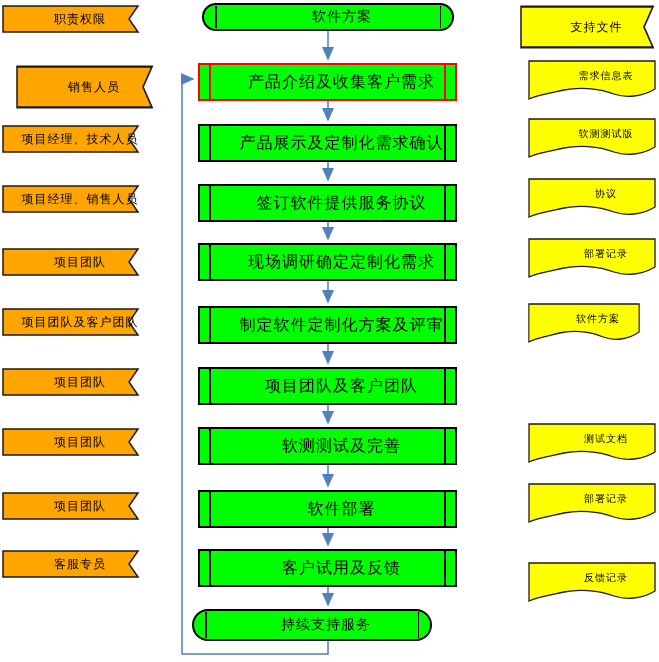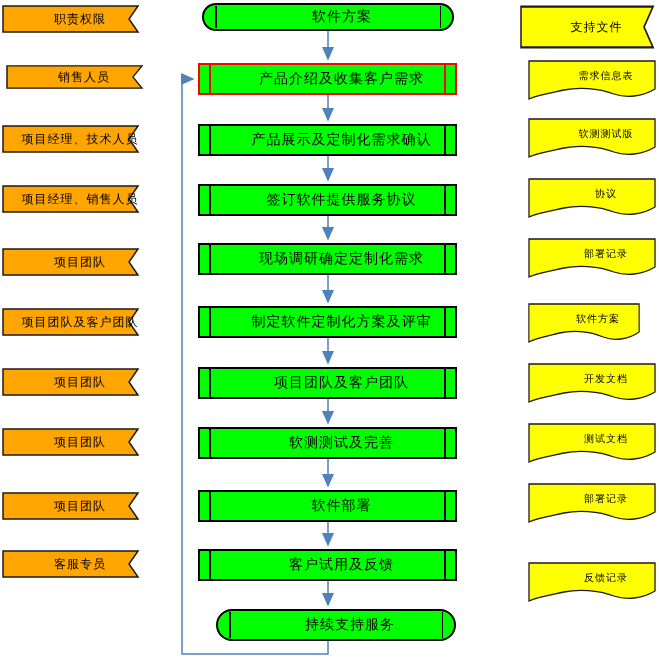--- a/index.html
+++ b/index.html
@@ -7,21 +7,21 @@
   .shape{position:absolute;display:flex;align-items:center;justify-content:center;box-sizing:border-box;z-index:2;padding-left:28px;}
   .shape > svg{position:absolute;left:0;top:0;width:100%;height:100%;}
   .lbl{position:relative;z-index:3;color:#000;white-space:nowrap;letter-spacing:1px;}
 
   
   .banner .lbl{font-size:12px;padding-right:10px;}
   .banner polygon{fill:#FFA500;stroke:#1f1a17;stroke-width:1.5;}
   .banner.yellow polygon{fill:#FFFF00;}
 
   
-  .process{left:198px;width:259px;height:32px;background:#00FF00;border:2px solid #000;font-size:14px;}
+  .process{left:198px;width:259px;height:38px;background:#00FF00;border:2px solid #000;font-size:16px;}
   .process::before,.process::after{content:"";position:absolute;top:0;bottom:0;width:2px;background:#000;}
   .process::before{left:9px;}
   .process::after{right:9px;}
   .process.highlight{border-color:#FF0000;}
   .process.highlight::before,.process.highlight::after{background:#FF0000;}
 
   
   .terminator{background:#00FF00;border:2px solid #000;border-radius:20px;font-size:14px;}
   .terminator::before,.terminator::after{content:"";position:absolute;top:1px;bottom:1px;width:1.5px;background:#000;}
   .terminator::before{left:11px;}
@@ -58,21 +58,21 @@
     <line x1="328" y1="581" x2="328" y2="605" marker-end="url(#ah)"></line>
     <polyline points="328,641 328,654 182,654 182,79 193,79" marker-end="url(#ah)"></polyline>
   </svg>
 
   <div class="shape banner" style="left:2px;top:5px;width:138px;height:28px">
     <svg viewBox="0 0 138 28" preserveAspectRatio="none">
         <polygon points="1,1 136,1 127,14 136,27 1,27"></polygon>
       </svg>
     <span class="lbl">职责权限</span>
   </div>
-  <div class="shape banner" style="left:6px;top:65px;width:138px;height:24px">
+  <div class="shape banner" style="left:16px;top:65px;width:138px;height:44px">
     <svg viewBox="0 0 138 28" preserveAspectRatio="none">
         <polygon points="1,1 136,1 127,14 136,27 1,27"></polygon>
       </svg>
     <span class="lbl">销售人员</span>
   </div>
   <div class="shape banner" style="left:2px;top:125px;width:138px;height:28px">
     <svg viewBox="0 0 138 28" preserveAspectRatio="none">
         <polygon points="1,1 136,1 127,14 136,27 1,27"></polygon>
       </svg>
     <span class="lbl">项目经理、技术人员</span>
@@ -145,21 +145,21 @@
   <div class="shape process" style="top:427px">
     <span class="lbl">软测测试及完善</span>
   </div>
   <div class="shape process" style="top:490px">
     <span class="lbl">软件部署</span>
   </div>
   <div class="shape process" style="top:549px">
     <span class="lbl">客户试用及反馈</span>
   </div>
 
-  <div class="shape terminator" style="left:216px;top:609px;width:240px;height:32px">
+  <div class="shape terminator" style="left:192px;top:609px;width:240px;height:32px">
     <span class="lbl">持续支持服务</span>
   </div>
 
   <div class="shape banner yellow" style="left:520px;top:5px;width:135px;height:44px">
     <svg viewBox="0 0 135 28" preserveAspectRatio="none">
         <polygon points="1,1 133,1 124,14 133,27 1,27"></polygon>
       </svg>
     <span class="lbl">支持文件</span>
   </div>
   <div class="shape doc" style="left:528px;top:60px;width:128px;height:40px">
@@ -185,26 +185,20 @@
         <path d="M1,1 L127,1 L127,29 C114,37 98,38 86,34 C70,28 50,27 36,30 C22,33 9,35 1,39 Z"></path>
       </svg>
     <span class="lbl">部署记录</span>
   </div>
   <div class="shape doc" style="left:528px;top:303px;width:112px;height:40px">
     <svg viewBox="0 0 128 40" preserveAspectRatio="none">
         <path d="M1,1 L127,1 L127,29 C114,37 98,38 86,34 C70,28 50,27 36,30 C22,33 9,35 1,39 Z"></path>
       </svg>
     <span class="lbl">软件方案</span>
   </div>
-  <div class="shape doc" style="left:528px;top:363px;width:128px;height:40px">
-    <svg viewBox="0 0 128 40" preserveAspectRatio="none">
-        <path d="M1,1 L127,1 L127,29 C114,37 98,38 86,34 C70,28 50,27 36,30 C22,33 9,35 1,39 Z"></path>
-      </svg>
-    <span class="lbl">开发文档</span>
-  </div>
   <div class="shape doc" style="left:528px;top:423px;width:128px;height:40px">
     <svg viewBox="0 0 128 40" preserveAspectRatio="none">
         <path d="M1,1 L127,1 L127,29 C114,37 98,38 86,34 C70,28 50,27 36,30 C22,33 9,35 1,39 Z"></path>
       </svg>
     <span class="lbl">测试文档</span>
   </div>
   <div class="shape doc" style="left:528px;top:483px;width:128px;height:40px">
     <svg viewBox="0 0 128 40" preserveAspectRatio="none">
         <path d="M1,1 L127,1 L127,29 C114,37 98,38 86,34 C70,28 50,27 36,30 C22,33 9,35 1,39 Z"></path>
       </svg>

